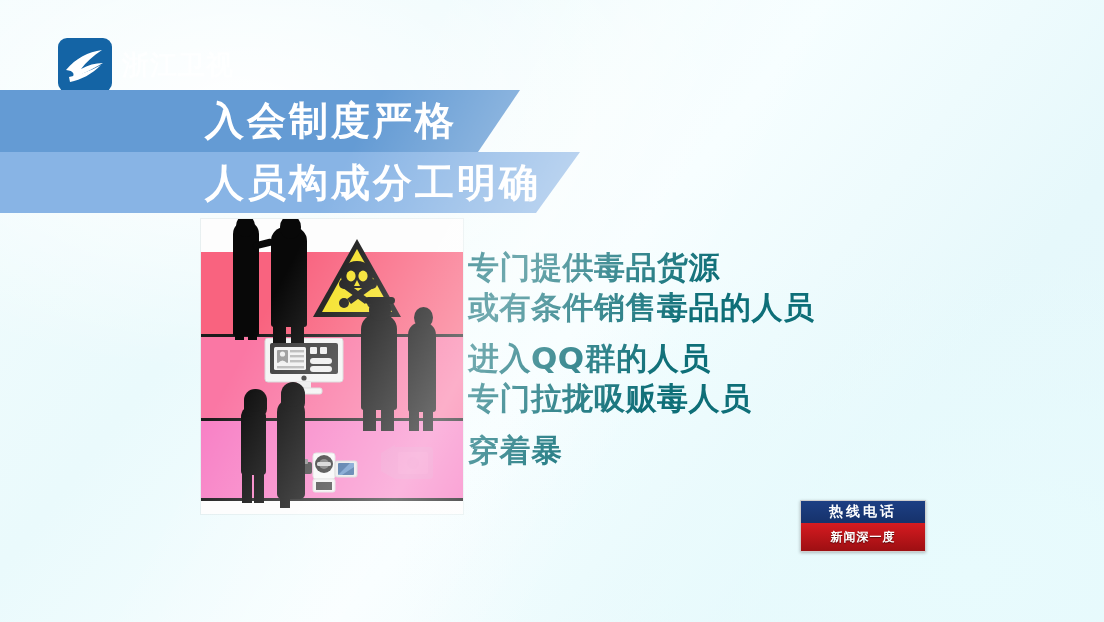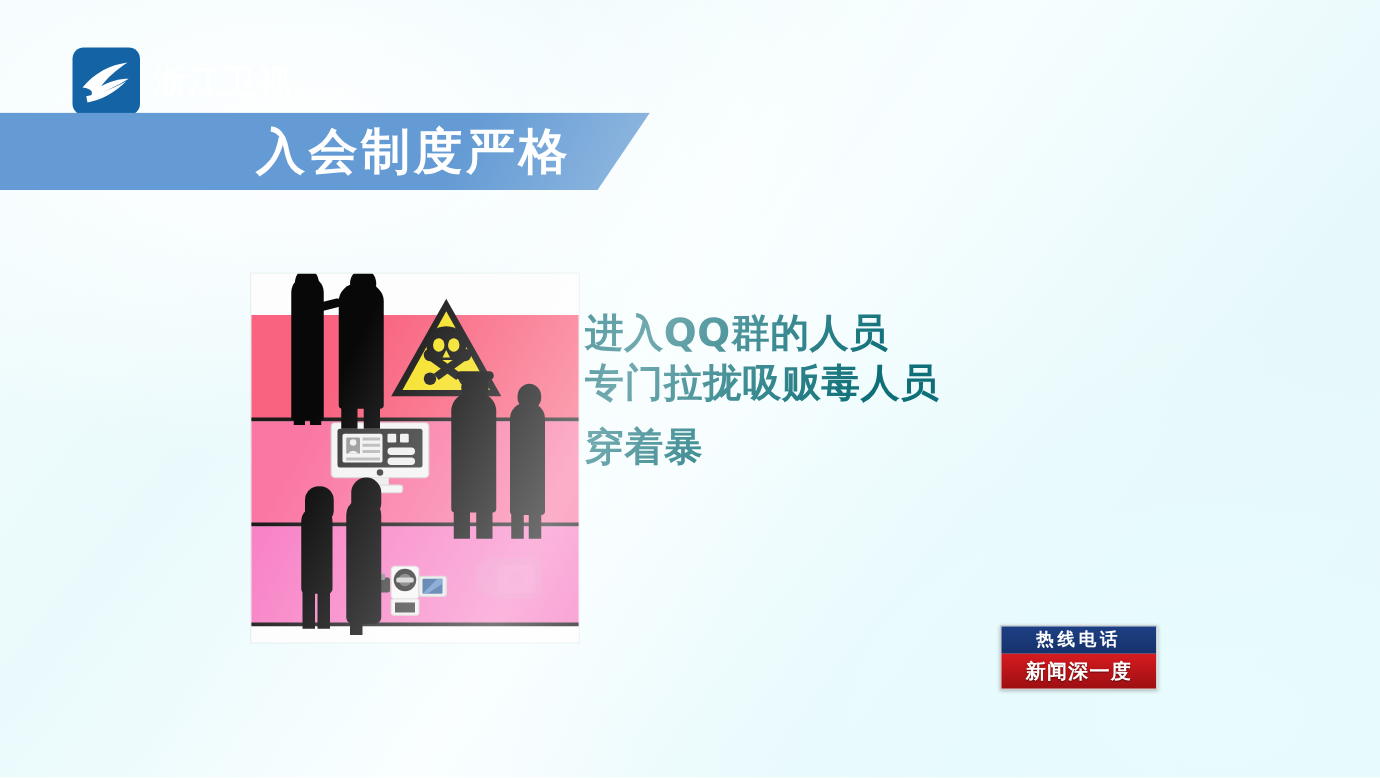--- a/index.html
+++ b/index.html
@@ -151,21 +151,21 @@
   }
   #badge-top span{
     color:#fff;font-size:14px;font-weight:700;letter-spacing:3px;
     font-family:"DejaVu Sans","Liberation Sans",sans-serif;
   }
   #badge-bot{
     height:28px;background:linear-gradient(180deg,#d61b20 0%,#9d0f12 100%);
     display:flex;align-items:center;justify-content:center;
   }
   #badge-bot span{
-    color:#fff;font-size:16px;font-weight:700;letter-spacing:1px;
+    color:#fff;font-size:12px;font-weight:700;letter-spacing:1px;
     text-shadow:0 1px 1px rgba(0,0,0,.5);
     font-family:Liberation Serif, serif;
   }
 
   
   #hd{
     position:absolute;left:944px;top:538px;
     font-size:33px;font-weight:700;letter-spacing:9px;
     color:rgba(255,255,255,.72);
     text-shadow:0 0 2px rgba(120,150,170,.55), 0 1px 1px rgba(255,255,255,.8);
@@ -183,20 +183,23 @@
         <path d="M4 26 C14 14, 26 8, 40 6 C31 12, 24 18, 19 25 C26 21, 33 19, 41 19
                  C31 25, 21 30, 10 34 C13 30, 12 27, 4 26 Z" fill="#ffffff"></path>
         <path d="M7 33 C17 31, 28 27, 39 21 C30 30, 19 36, 8 38 Z" fill="#ffffff"></path>
       </svg>
     </div>
     <div class="logo-word">浙江卫视</div>
   </div>
 
   <div class="banner" id="banner-1">
     <div class="btxt">入会制度严格</div>
+  </div>
+  <div class="banner" id="banner-2">
+    <div class="btxt">人员构成分工明确</div>
   </div>
 
   <div id="illus">
 
     <div class="band band-top"></div>
     <div class="band band-mid"></div>
     <div class="band band-bot"></div>
     <div class="band-sep" id="sep1"></div>
     <div class="band-sep" id="sep2"></div>
     <div class="band-sep" id="sep3"></div>
@@ -289,20 +292,24 @@
     <div class="sil" id="pE-legR"></div>
 
     <div class="sil" id="pF"></div>
     <div class="sil" id="pF-hair"></div>
     <div class="sil" id="pF-head"></div>
     <div class="sil" id="pF-legL"></div>
   </div>
 
   <div id="copy">
     <div class="para">
+      <div class="line">专门提供毒品货源</div>
+      <div class="line">或有条件销售毒品的人员</div>
+    </div>
+    <div class="para">
       <div class="line">进入QQ群的人员</div>
       <div class="line">专门拉拢吸贩毒人员</div>
     </div>
     <div class="para">
       <div class="line">穿着暴</div>
     </div>
   </div>
 
   <div id="badge">
     <div id="badge-top">

